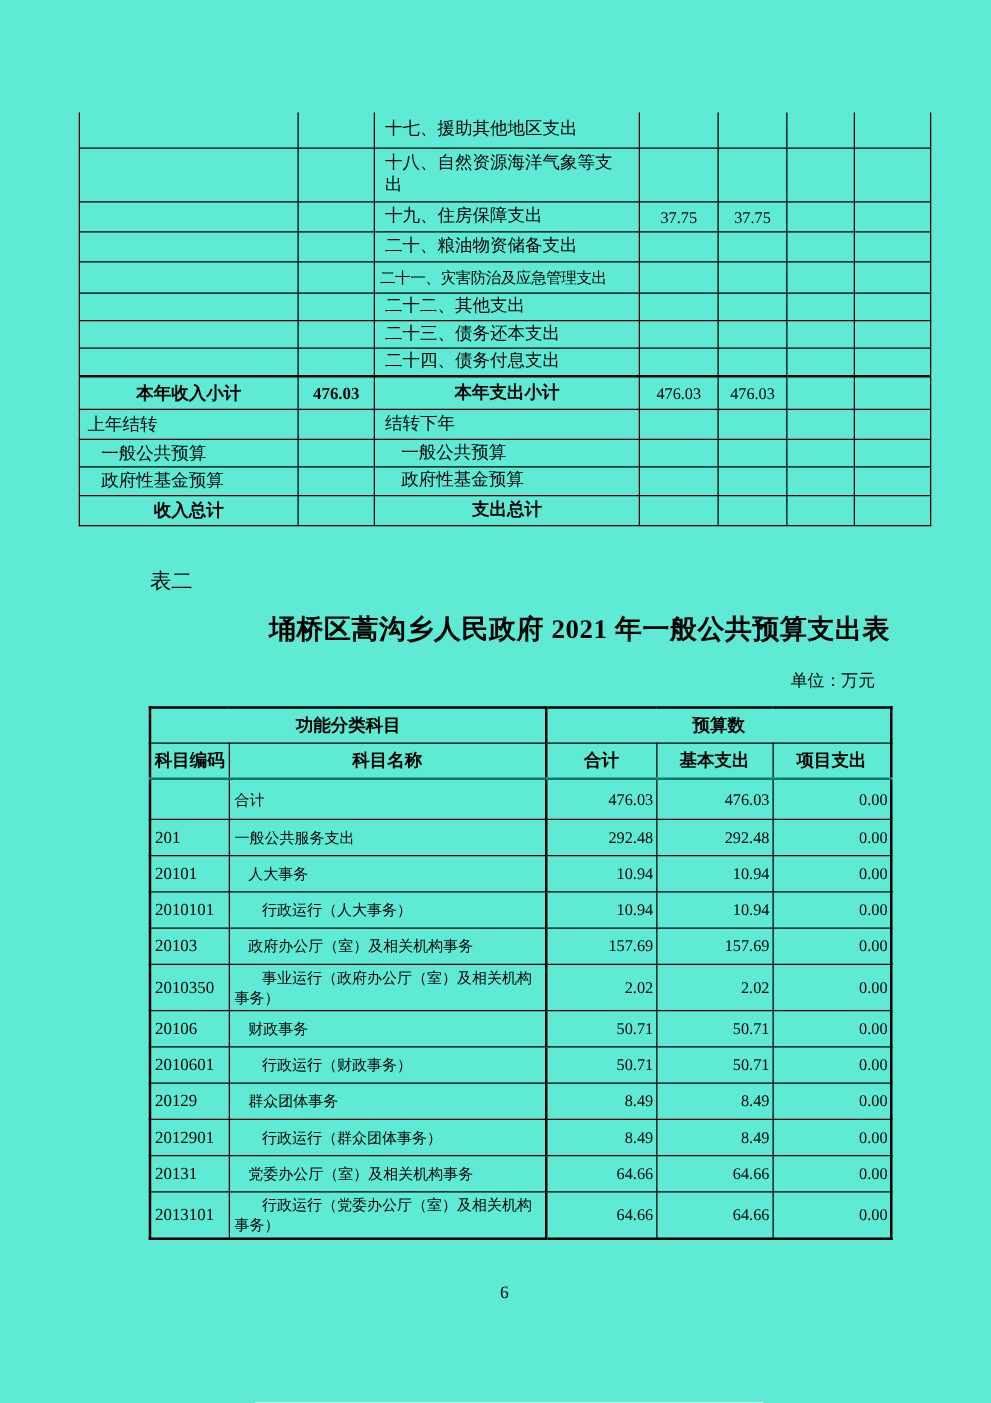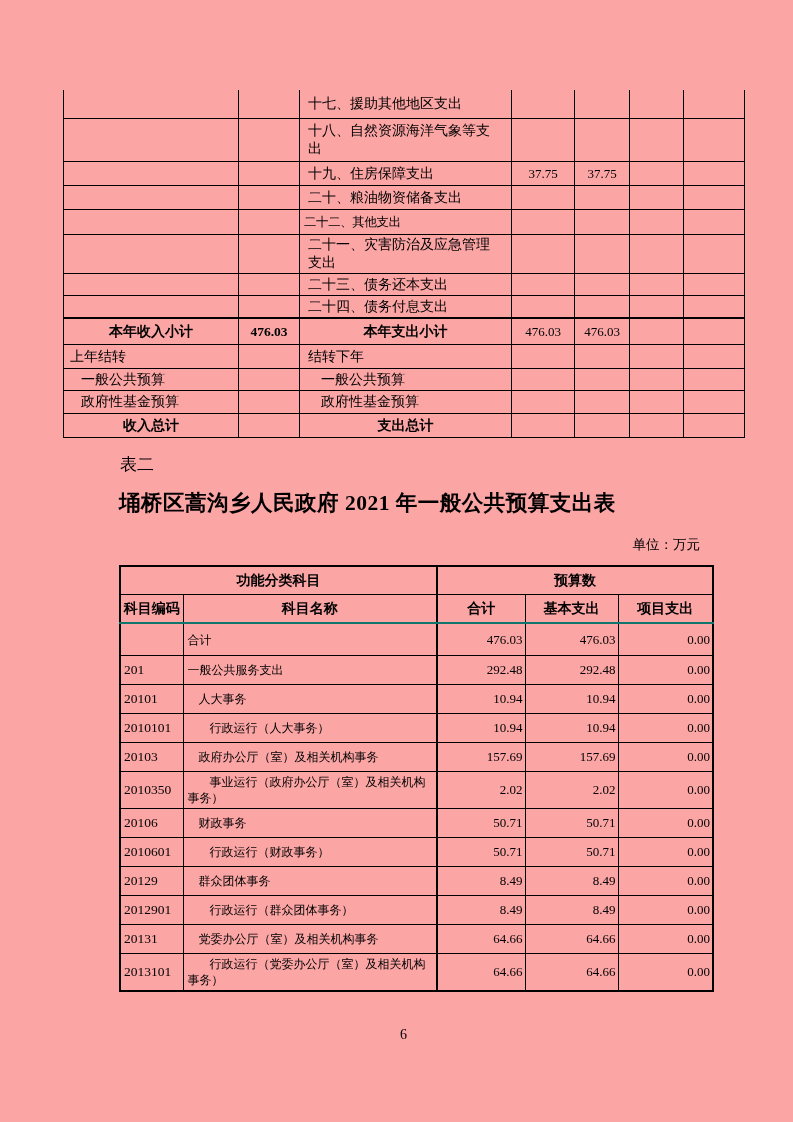--- a/index.html
+++ b/index.html
@@ -1,17 +1,17 @@
 <!DOCTYPE html>
 <html><head>
 <meta charset="utf-8">
 <style>
   html,body{margin:0;padding:0;background:#fff;}
   .page{
-    position:relative;width:793px;height:1122px;background:#fca5a5;
+    position:relative;width:793px;height:1122px;background:#5eead4;
     font-family:"Liberation Serif","DejaVu Serif",serif;color:#000;overflow:hidden;
   }
 
   
   .t1{position:absolute;left:63px;top:90px;width:681px;border-collapse:collapse;table-layout:fixed;}
   .t1 td{border:1px solid #000;padding:0;vertical-align:middle;font-size:14px;overflow:hidden;}
   .t1 tr:first-child td{border-top:none;}
   .t1 td.col1{text-align:left;padding:1px 6px;margin-left:32px;}
   .t1 td.col3{text-align:left;padding:1px 8px;line-height:18px;}
   .t1 td.col2,.t1 td.col4,.t1 td.col5,.t1 td.col6,.t1 td.col7{text-align:center;font-size:13px;}
@@ -29,21 +29,21 @@
   .t1 tr:nth-child(5) td.col3{font-size:12.4px;letter-spacing:-0.3px;padding:1px 4px;}
   .t1 tr.k-subtotal td{border-top:2px solid #000;}
   .t1 tr.k-subtotal td.col1,.t1 tr.k-subtotal td.col3,
   .t1 tr.k-total td.col1,.t1 tr.k-total td.col3{font-weight:bold;text-align:center;padding:1px 2px;}
   .t1 tr.k-subtotal td.col2{font-weight:bold;font-size:13.5px;}
   .t1 tr.k-subline td.col1{padding-left:17px;}
   .t1 tr.k-subline td.col3{padding-left:21px;}
 
   
   .label2{position:absolute;left:120px;top:453px;font-size:17px;}
-  .title2{position:absolute;left:119px;top:488px;width:593px;text-align:left;
+  .title2{position:absolute;left:119px;top:488px;width:593px;text-align:right;
           font-size:21.5px;font-weight:bold;letter-spacing:0.5px;}
   .unit2{position:absolute;left:119px;top:536px;width:581px;text-align:right;font-size:13.5px;}
 
   
   .t2{position:absolute;left:119px;top:565px;width:593px;border-collapse:collapse;table-layout:fixed;border:2px solid #000;padding-left:36px;}
   .t2 th,.t2 td{border:1px solid #000;padding:0;vertical-align:middle;overflow:hidden;}
   .t2 thead th{font-weight:bold;font-size:14px;text-align:center;height:27px;}
   .t2 thead tr:nth-child(2) th{border-bottom:2px solid #0f766e;}
   .t2 .gd{border-left:2px solid #000;}
   .t2 tbody td{height:24px;}
@@ -104,30 +104,30 @@
           <td class="col2"></td>
           <td class="col3">二十、粮油物资储备支出</td>
           <td class="col4"></td>
           <td class="col5"></td>
           <td class="col6"></td>
           <td class="col7"></td>
         </tr>
         <tr class="k-item">
           <td class="col1"></td>
           <td class="col2"></td>
+          <td class="col3">二十一、灾害防治及应急管理支出</td>
+          <td class="col4"></td>
+          <td class="col5"></td>
+          <td class="col6"></td>
+          <td class="col7"></td>
+        </tr>
+        <tr class="k-item">
+          <td class="col1"></td>
+          <td class="col2"></td>
           <td class="col3">二十二、其他支出</td>
-          <td class="col4"></td>
-          <td class="col5"></td>
-          <td class="col6"></td>
-          <td class="col7"></td>
-        </tr>
-        <tr class="k-item">
-          <td class="col1"></td>
-          <td class="col2"></td>
-          <td class="col3">二十一、灾害防治及应急管理支出</td>
           <td class="col4"></td>
           <td class="col5"></td>
           <td class="col6"></td>
           <td class="col7"></td>
         </tr>
         <tr class="k-item">
           <td class="col1"></td>
           <td class="col2"></td>
           <td class="col3">二十三、债务还本支出</td>
           <td class="col4"></td>

